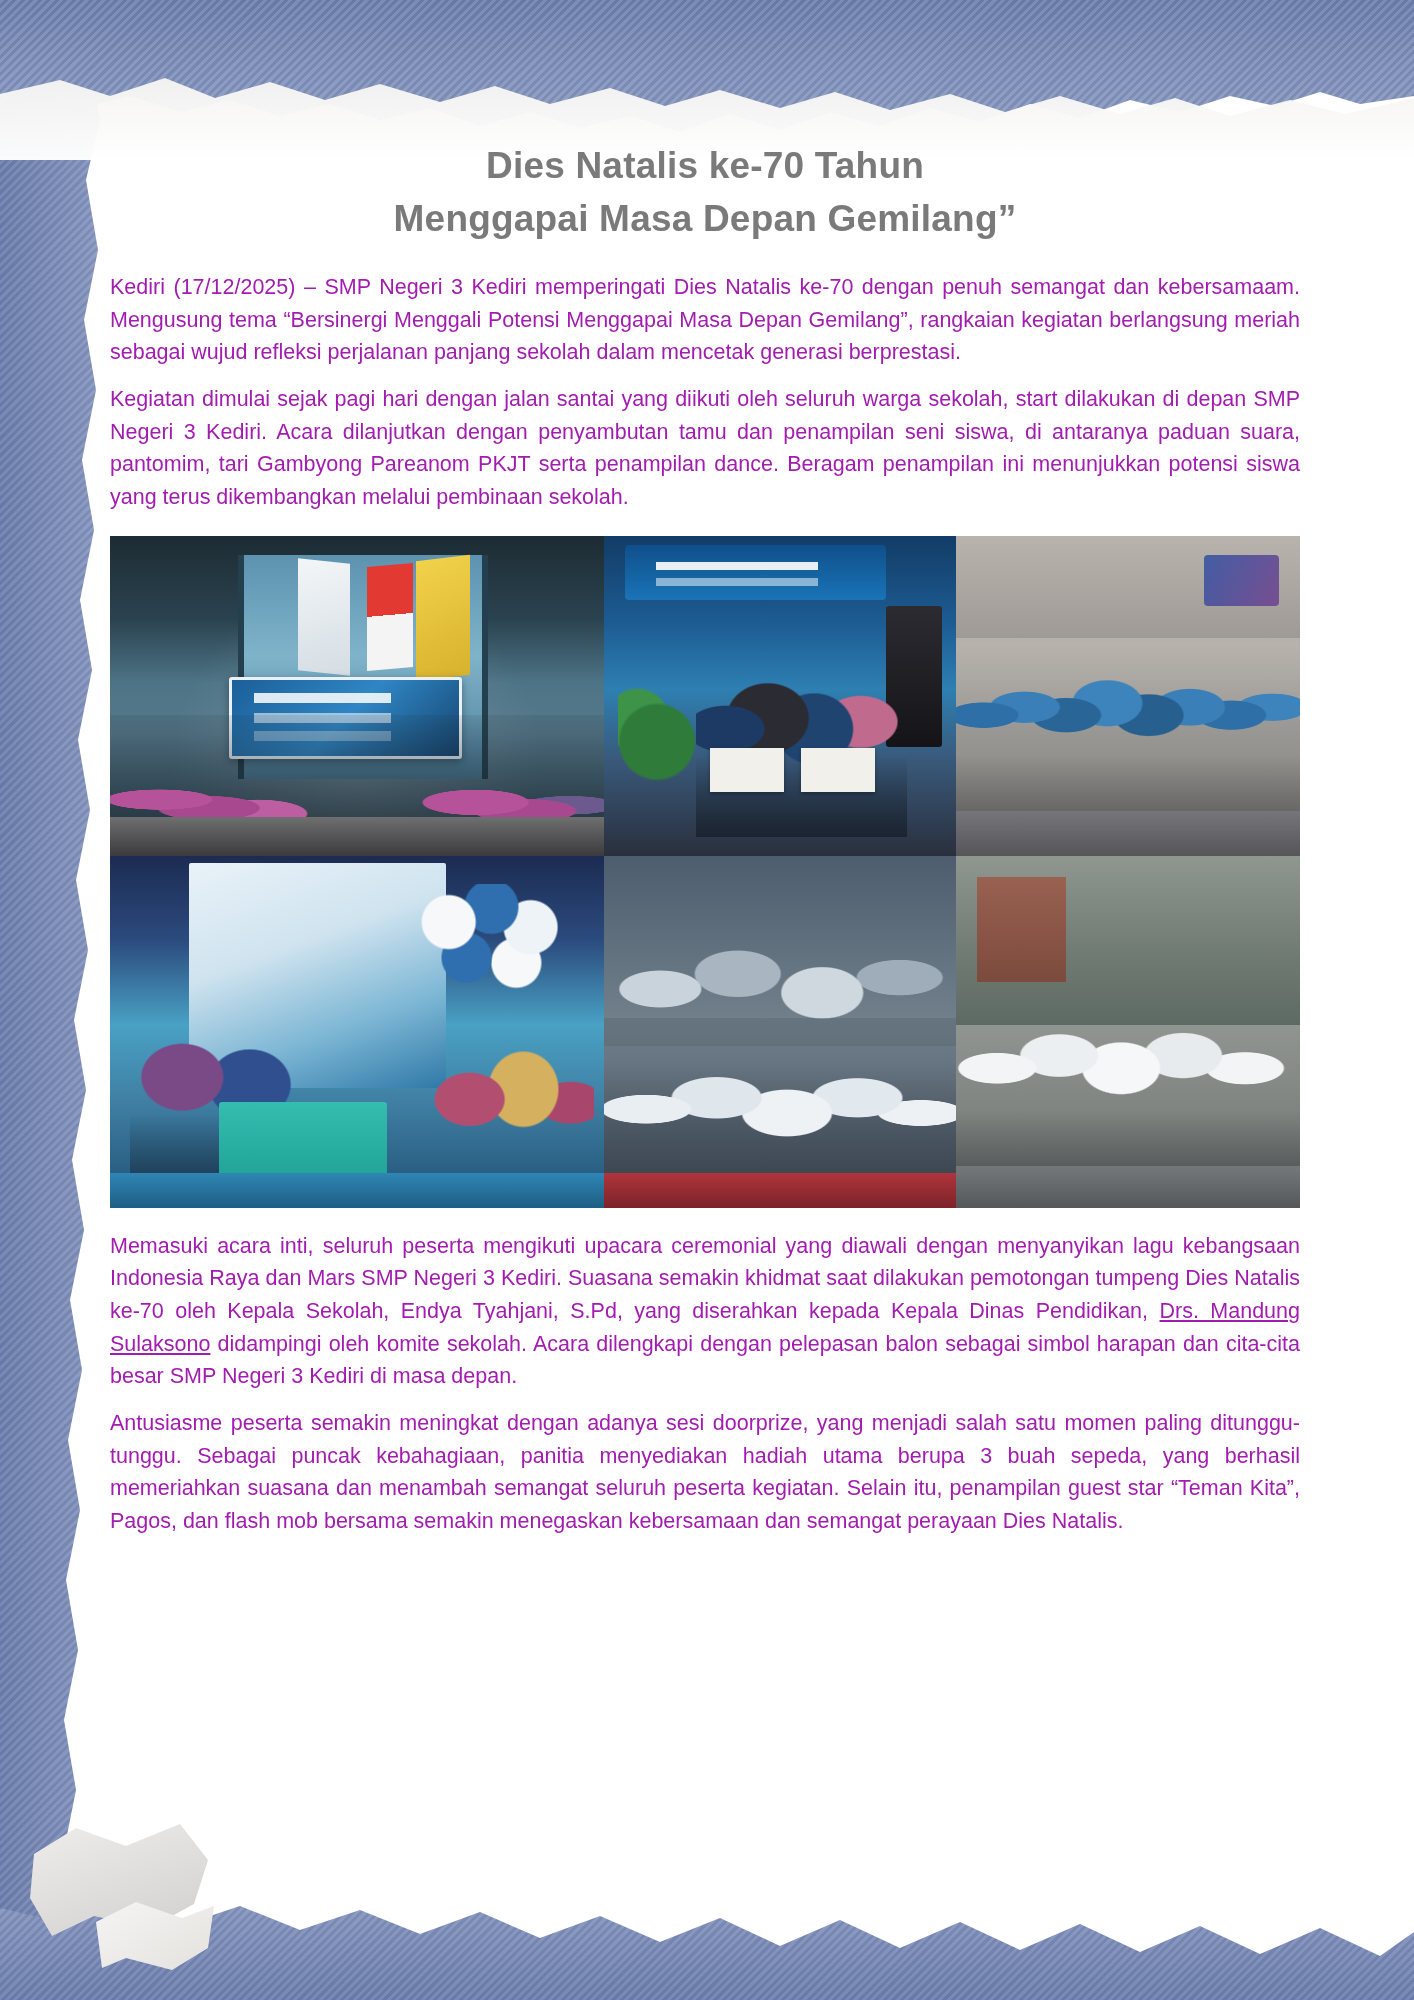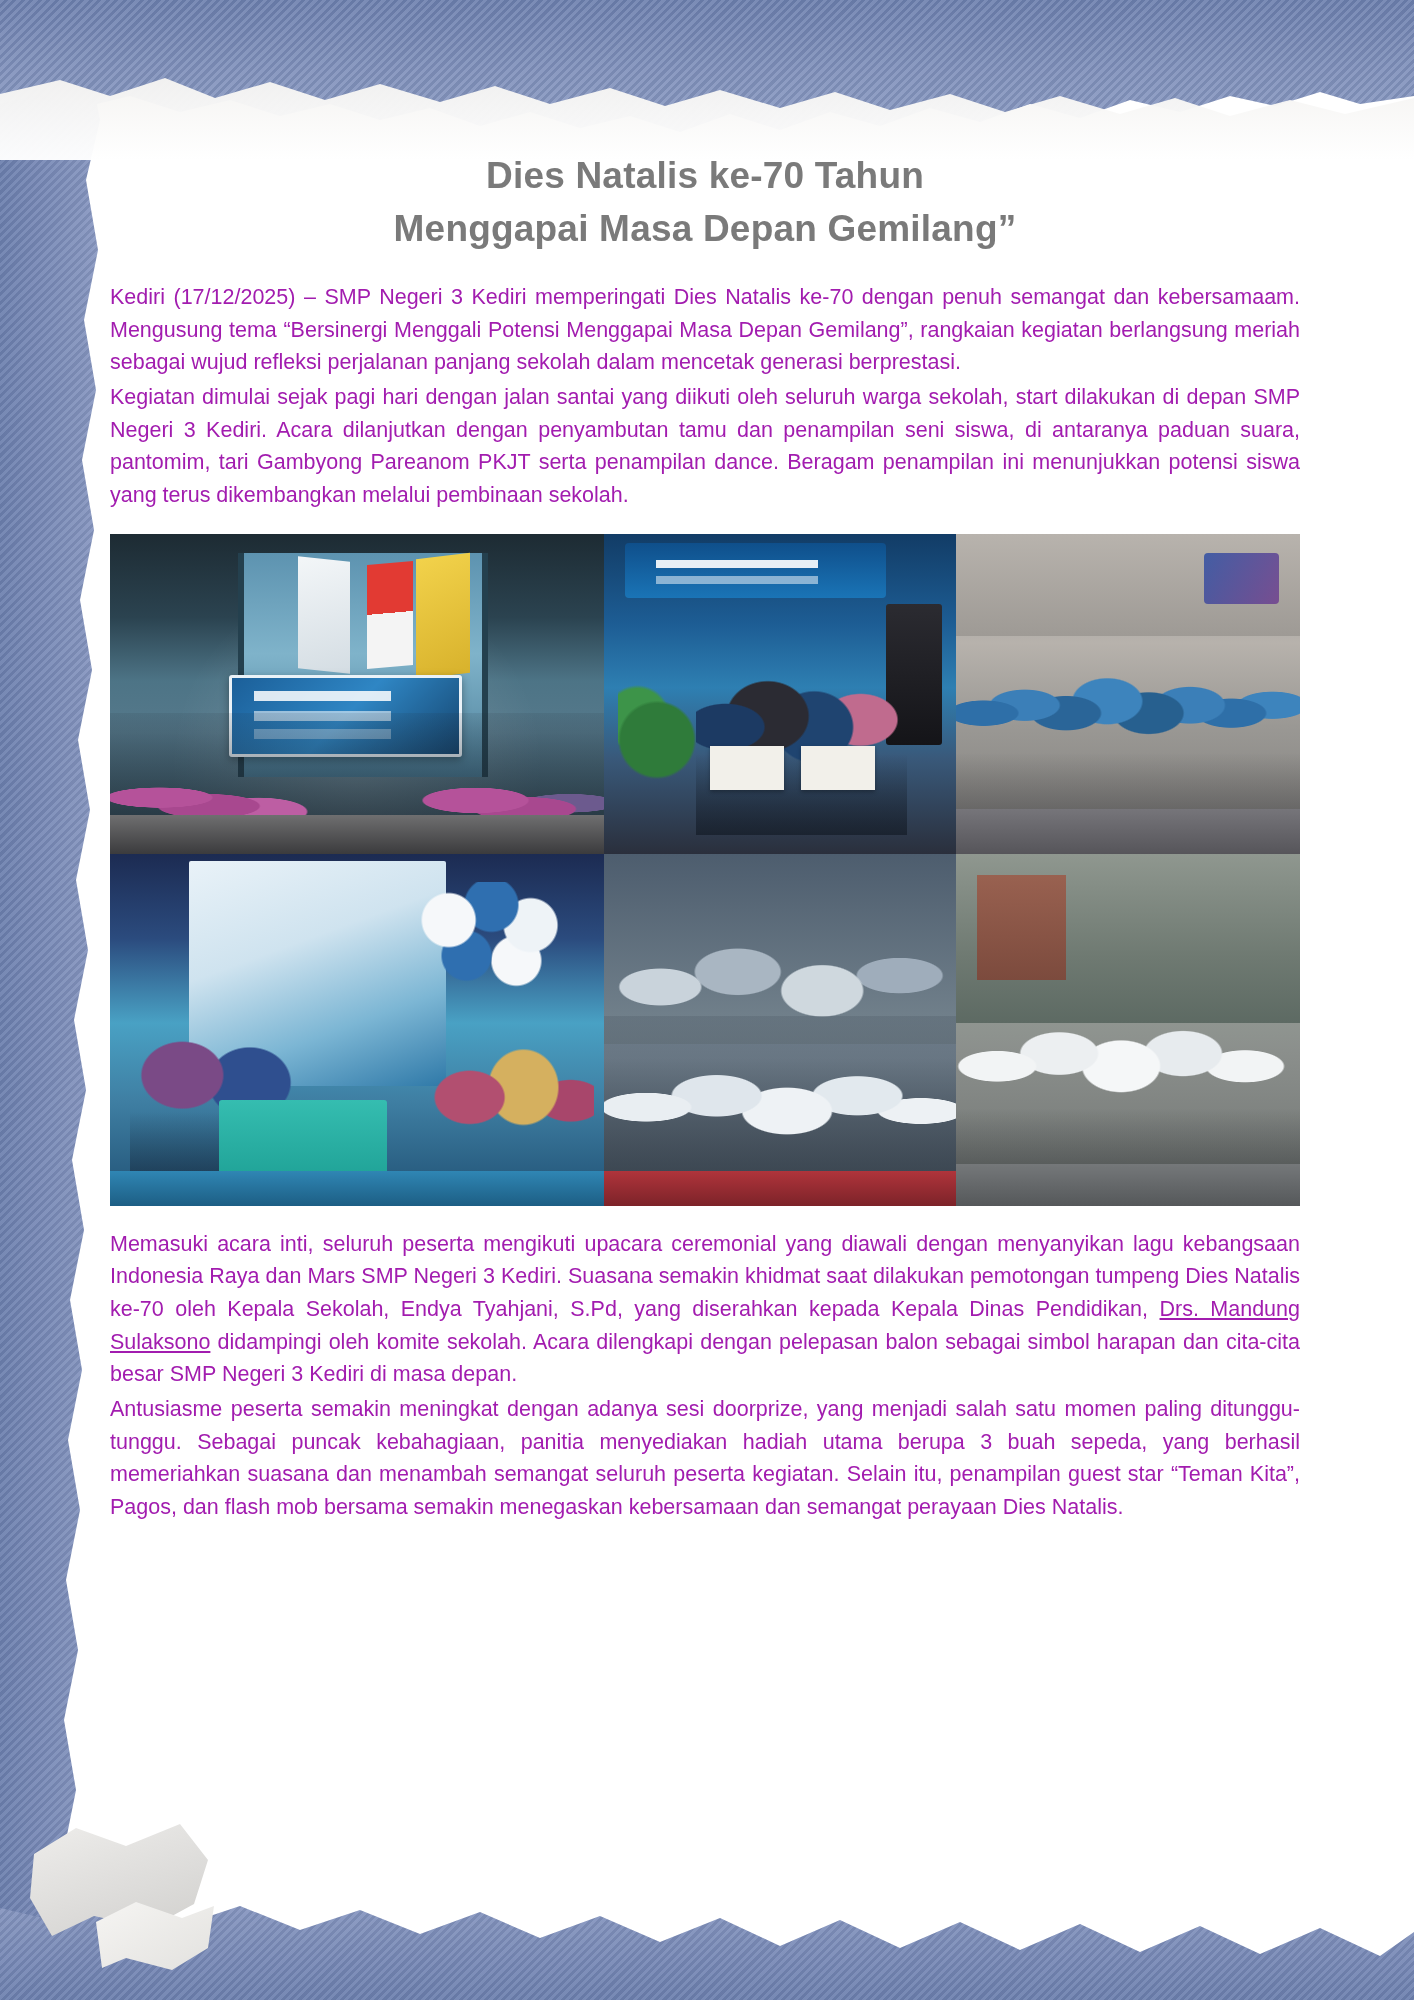--- a/index.html
+++ b/index.html
@@ -104,21 +104,21 @@
     background: linear-gradient(150deg, #f6f5f3 0%, #e2e1de 100%);
     clip-path: polygon(0 22px, 40px 2px, 86px 18px, 118px 6px, 112px 48px,
                        76px 70px, 30px 58px, 6px 68px);
     box-shadow: 0 2px 5px rgba(0,0,0,.15);
   }
 
   
   .content {
     position: absolute;
     left: 110px;
-    top: 150px;
+    top: 140px;
     width: 1190px;
   }
 
   .headline {
     text-align: center;
     color: #7a7a7a;
     font-weight: bold;
     font-size: 37px;
     line-height: 1.42;
     letter-spacing: .2px;
@@ -128,21 +128,21 @@
   .headline .line { display: block; }
 
   .para {
     color: #a21caf;
     font-size: 21.5px;
     line-height: 1.52;
     text-align: justify;
     margin: 0;
     padding: 0;
   }
-  .para + .para { margin-top: 2px; }
+  .para + .para { margin-top: 14px; }
 
   .body-top { margin-bottom: 22px; }
   .body-bottom { margin-top: 22px; }
 
   .underline { text-decoration: underline; }
 
   
   .collage {
     width: 1190px;
     height: 672px;

